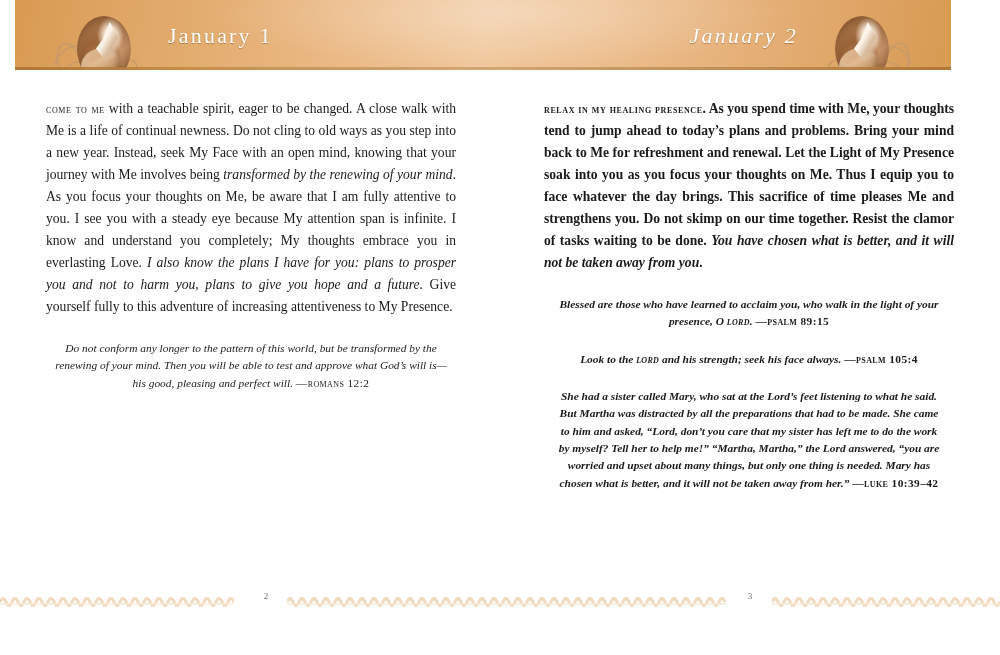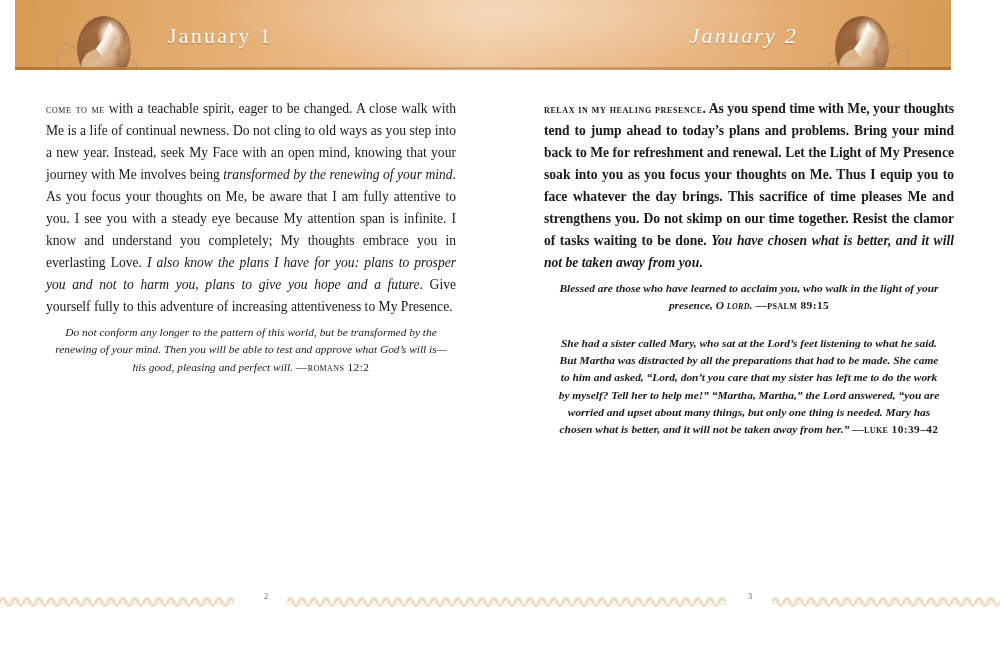--- a/index.html
+++ b/index.html
@@ -138,21 +138,21 @@
   .lead {
     font-variant: small-caps;
     text-transform: lowercase;
     letter-spacing: .6px;
     font-size: 11px;
   }
   .lead::first-letter { font-size: 1em; }
   em { font-style: italic; }
 
   .verses {
-    margin-top: 6px;
+    margin-top: 22px;
   }
   .verse {
     font-style: italic;
     font-size: 11.4px;
     line-height: 1.52;
     text-align: center;
     margin: 0 0 20px 0;
     padding: 0 10px;
   }
   .verse.pad-wide { padding: 0 4px; }
@@ -252,20 +252,21 @@
 
     </div>
   </div>
 
   <div class="page page-right">
     <p class="devotional"><span class="lead">Relax in My healing Presence</span><span>. As you spend time with Me, your thoughts tend to jump ahead to today’s plans and problems. Bring your mind back to Me for refreshment and renewal. Let the Light of My Presence soak into you as you focus your thoughts on Me. Thus I equip you to face whatever the day brings. This sacrifice of time pleases Me and strengthens you. Do not skimp on our time together. Resist the clamor of tasks waiting to be done. </span><em>You have chosen what is better, and it will not be taken away from you</em><span>.</span></p>
 
     <div class="verses">
       <p class="verse"><span>Blessed are those who have learned to acclaim you, who walk in the light of your presence, O </span><span class="lordsc">Lord</span><span>. </span><span class="ref">—Psalm 89:15</span></p>
 
+      <p class="verse pad-wide"><span>Look to the </span><span class="lordsc">Lord</span><span> and his strength; seek his face always. </span><span class="ref">—Psalm 105:4</span></p>
 
       <p class="verse"><span>She had a sister called Mary, who sat at the Lord’s feet listening to what he said. But Martha was distracted by all the preparations that had to be made. She came to him and asked, “Lord, don’t you care that my sister has left me to do the work by myself? Tell her to help me!” “Martha, Martha,” the Lord answered, “you are worried and upset about many things, but only one thing is needed. Mary has chosen what is better, and it will not be taken away from her.” </span><span class="lordsc"></span><span></span><span class="ref">—Luke 10:39–42</span></p>
     </div>
   </div>
 </div>
 
 <div class="footer">
   <div class="scallop" style="left:0; width:234px;">
     <svg width="234" height="14" viewBox="0 0 234 14" preserveAspectRatio="none">
       <path d="M0 9 Q3 2 6 9 T12 9 T18 9 T24 9 T30 9 T36 9 T42 9 T48 9 T54 9 T60 9 T66 9 T72 9 T78 9 T84 9 T90 9 T96 9 T102 9 T108 9 T114 9 T120 9 T126 9 T132 9 T138 9 T144 9 T150 9 T156 9 T162 9 T168 9 T174 9 T180 9 T186 9 T192 9 T198 9 T204 9 T210 9 T216 9 T222 9 T228 9 T234 9" fill="none" stroke="#f0d9bd" stroke-width="3"></path>

